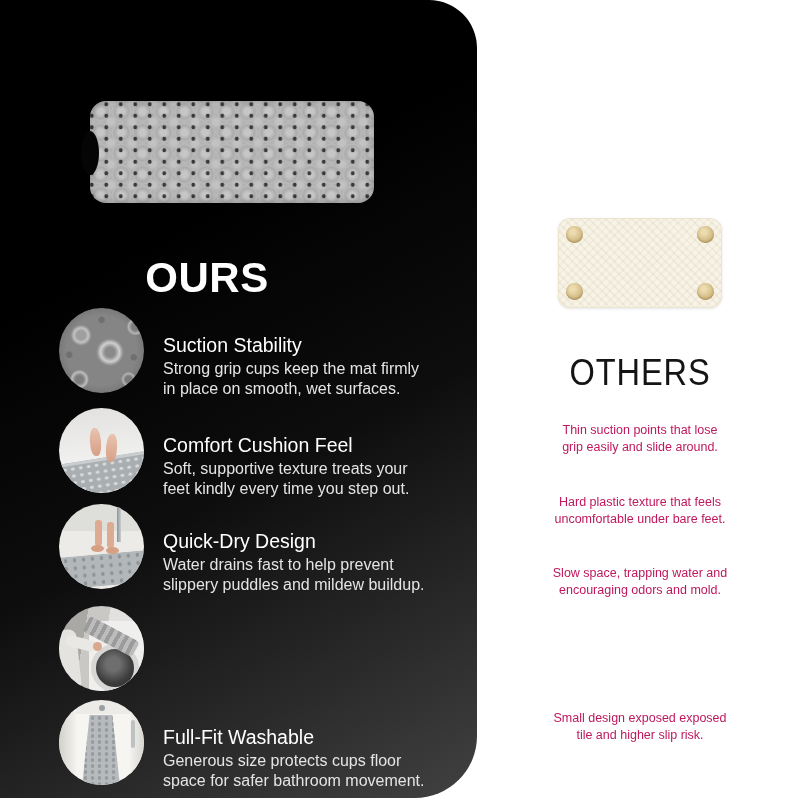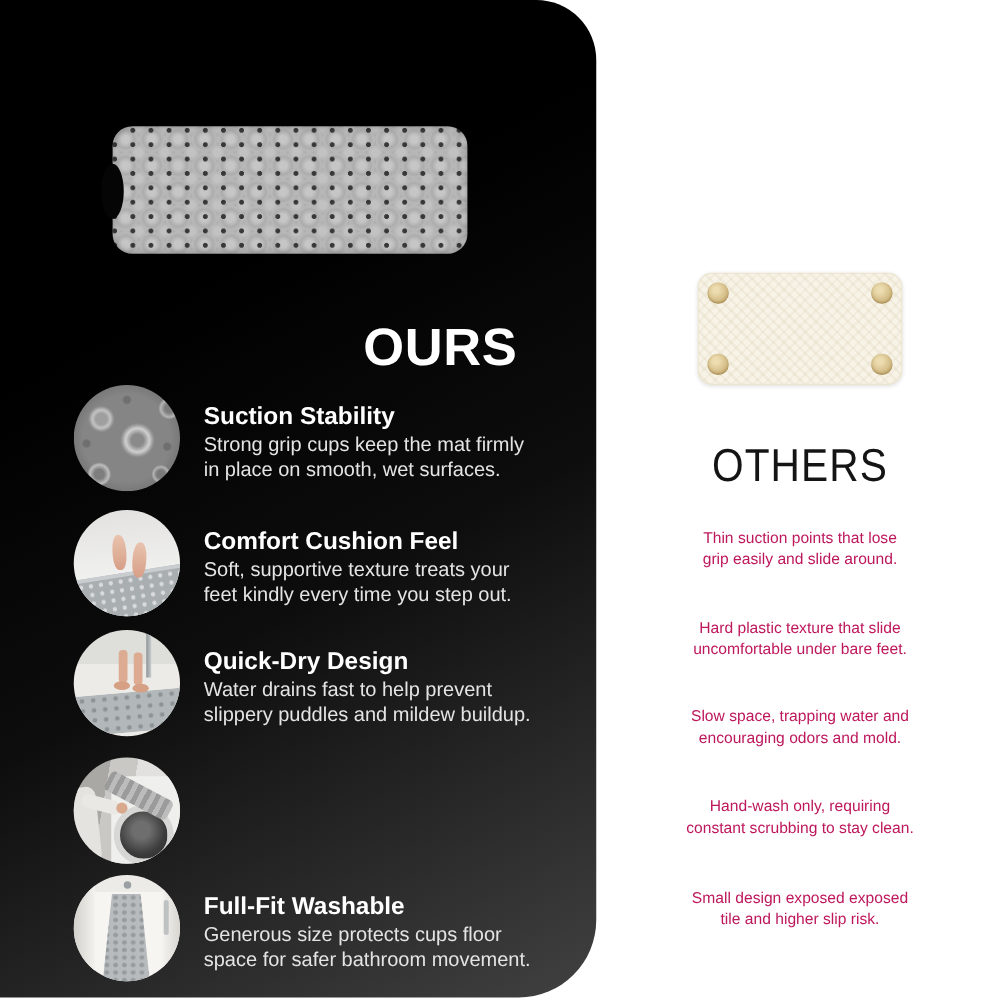--- a/index.html
+++ b/index.html
@@ -16,28 +16,28 @@
     background-color:#b6b6b6;
     background-image:
       radial-gradient(circle,#383838 1.7px,transparent 2.2px),
       radial-gradient(circle at 50% 50%,#c6c6c6 3px,#acacac 7px,#b9b9b9 9.5px,transparent 10.5px),
       radial-gradient(circle at 50% 50%,#c2c2c2 3px,#aeaeae 7px,#b7b7b7 9.5px,transparent 10.5px);
     background-size:14.5px 11.5px,21px 21px,21px 21px;
     background-position:9px 9px,0 0,10.5px 10.5px;
     box-shadow:inset 0 0 6px rgba(0,0,0,.28);}
   .mat-notch{position:absolute;left:-9px;top:30px;width:18px;height:44px;border-radius:50%;background:#050505;}
 
-  .ours-title{position:absolute;left:0;top:254px;width:414px;margin:0;text-align:right;
+  .ours-title{position:absolute;left:0;top:254px;width:414px;margin:0;text-align:center;
     font-size:42px;font-weight:bold;color:#ffffff;letter-spacing:.5px;}
 
   
   .feat{position:absolute;left:59px;width:380px;height:92px;}
   .pc{position:absolute;left:0;top:0;width:85px;height:85px;border-radius:50%;overflow:hidden;}
   .ftext{position:absolute;left:104px;top:15px;width:265px;}
-  .ftext h3{margin:0 0 3px 0;font-size:19.5px;line-height:1.1;font-weight:bold;color:#ffffff;}
+  .ftext h3{margin:12px 0 3px 0;font-size:19.5px;line-height:1.1;font-weight:normal;color:#ffffff;}
   .ftext p{margin:0;font-size:16px;line-height:1.2;color:#e4e4e4;white-space:pre-line;}
 
   
   .pc1{background-color:#858585;
     background-image:
       radial-gradient(circle 15px at 26% 32%,#9f9f9f 30%,#c3c3c3 48%,#8f8f8f 66%,transparent 72%),
       radial-gradient(circle 19px at 60% 52%,#8a8a8a 26%,#cfcfcf 50%,#909090 68%,transparent 74%),
       radial-gradient(circle 12px at 90% 22%,#7c7c7c 30%,#b5b5b5 58%,transparent 74%),
       radial-gradient(circle 13px at 24% 84%,#7e7e7e 30%,#bdbdbd 58%,transparent 74%),
       radial-gradient(circle 10px at 82% 84%,#7a7a7a 32%,#b2b2b2 60%,transparent 76%),
@@ -186,24 +186,22 @@
       <div class="cup tl"></div>
       <div class="cup tr"></div>
       <div class="cup bl"></div>
       <div class="cup br"></div>
     </div>
 
     <h2 class="others-title">OTHERS</h2>
 
     <p class="pt" style="top:422px">Thin suction points that lose
 grip easily and slide around.</p>
-    <p class="pt" style="top:494px">Hard plastic texture that slide
+    <p class="pt" style="top:494px">Hard plastic texture that feels
 uncomfortable under bare feet.</p>
     <p class="pt" style="top:565px">Slow space, trapping water and
 encouraging odors and mold.</p>
-    <p class="pt" style="top:637px">Hand-wash only, requiring
-constant scrubbing to stay clean.</p>
     <p class="pt" style="top:710px">Small design exposed exposed
 tile and higher slip risk.</p>
 
   </section>
 
 </div>
 
 </body></html>

